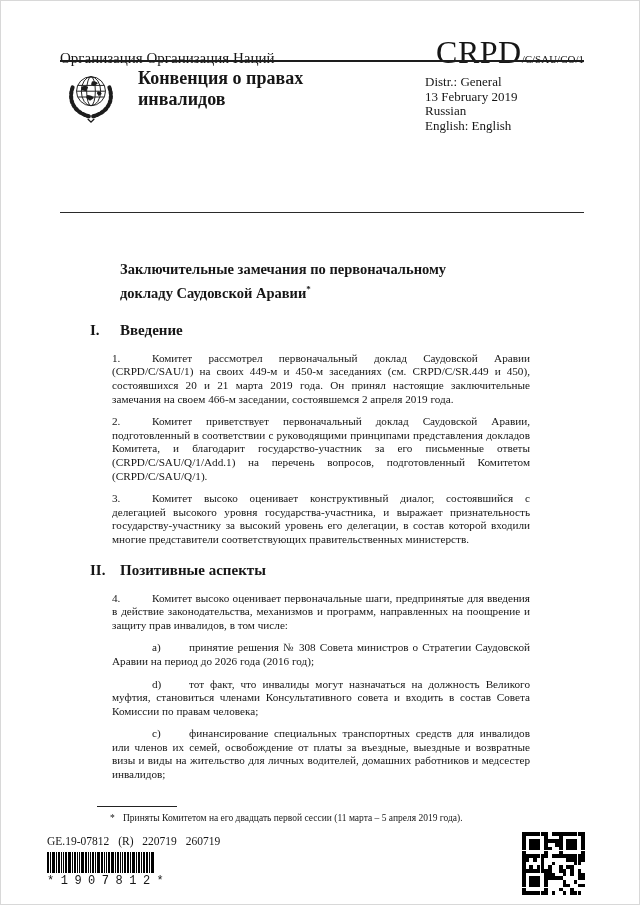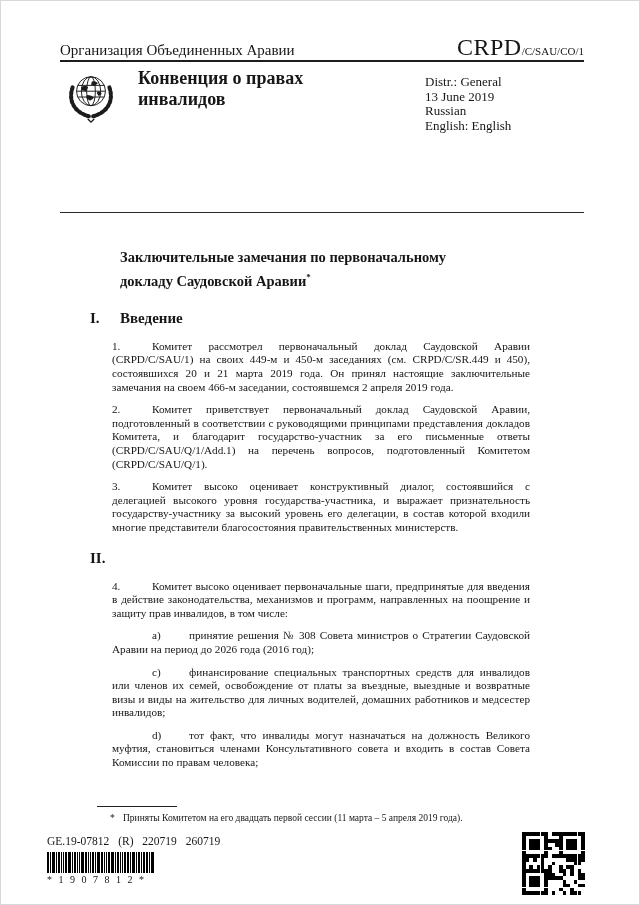--- a/index.html
+++ b/index.html
@@ -5,59 +5,59 @@
   html,body{margin:0;padding:0;background:#fff;}
   .page{
     position:relative;width:640px;height:905px;background:#fff;
     font-family:"Liberation Serif","DejaVu Serif",serif;color:#161616;
     outline:1px solid #d8d8d8;outline-offset:-1px;overflow:hidden;
   }
   
   .hdr-row1{position:absolute;left:60px;top:34px;width:524px;display:flex;justify-content:space-between;align-items:baseline;}
   .org-name{font-size:15px;}
   .doc-symbol{white-space:nowrap;}
-  .doc-symbol .big{font-size:24px;letter-spacing:.5px;}
+  .doc-symbol .big{font-size:32px;letter-spacing:.5px;}
   .doc-symbol .suffix{font-size:11px;}
   .rule-top{position:absolute;left:60px;top:60px;width:524px;height:2px;background:#1d1d1d;}
   .emblem{position:absolute;left:62px;top:68px;width:58px;height:58px;}
   .conv-title{position:absolute;left:138px;top:68px;width:250px;font-weight:bold;font-size:18px;line-height:21px;}
   .distr{position:absolute;left:425px;top:75px;font-size:13px;line-height:14.5px;}
   .rule-mid{position:absolute;left:60px;top:212px;width:524px;height:1px;background:#2a2a2a;}
   .committee{position:absolute;left:61px;top:219px;font-size:12.5px;font-weight:bold;}
   
-  .body-flow{position:absolute;left:112px;top:248px;width:418px;}
+  .body-flow{position:absolute;left:112px;top:260px;width:418px;}
   .doc-title{margin:0 0 18px 8px;width:362px;font-size:14.5px;font-weight:bold;line-height:19.5px;}
   .doc-title sup{font-size:9px;}
   .sec-head{display:flex;margin:14px 0 13px -22px;font-size:15px;font-weight:bold;line-height:18px;}
   .sec-head .sec-num{flex:0 0 30px;}
   .para{font-size:11.2px;line-height:13.6px;text-align:justify;margin:0 0 9px 0;}
   .para .pnum{display:inline-block;width:40px;}
   .subpara{font-size:11.2px;line-height:13.6px;text-align:justify;margin:0 0 9px 0;text-indent:40px;}
   .subpara .pnum{display:inline-block;width:37px;text-indent:0;}
   
   .fn-sep{position:absolute;left:97px;top:806px;width:80px;height:1px;background:#222;}
   .footnote{position:absolute;left:110px;top:812px;width:432px;font-size:9.5px;line-height:12px;}
   .footnote .fn-marker{display:inline-block;width:13px;}
   .ge-line{position:absolute;left:47px;top:835px;font-size:11.5px;word-spacing:6px;text-align:center;}
   .barcode{position:absolute;left:47px;top:852px;width:112px;height:21px;display:flex;gap:1px;align-items:stretch;overflow:hidden;}
   .barcode i{display:block;background:#000;flex:0 0 auto;height:100%;}
-  .barcode-digits{position:absolute;left:47px;top:874px;font-family:Liberation Serif, serif;font-size:10px;letter-spacing:6.5px;}
+  .barcode-digits{position:absolute;left:47px;top:874px;font-family:Liberation Mono, monospace;font-size:12px;letter-spacing:6.5px;}
   .recycle-row{position:absolute;left:262px;top:856px;width:252px;display:flex;align-items:center;justify-content:flex-end;gap:3px;}
   .recycle-text{font-size:9.5px;font-weight:bold;white-space:nowrap;}
   .recycle-glyph{font-size:19px;line-height:19px;color:#111;}
   .qr{position:absolute;left:522px;top:832px;width:62px;height:62px;}
   .qr i{position:absolute;width:3.7px;height:3.7px;background:#000;}
 </style>
 </head>
 <body>
 
 <div class="page">
 
   <div class="hdr-row1">
-    <span class="org-name">Организация Объединенных Аравии</span>
+    <span class="org-name">Организация Организация Наций</span>
     <span class="doc-symbol"><span class="big">CRPD</span><span class="suffix">/C/SAU/CO/1</span></span>
   </div>
   <div class="rule-top"></div>
 
   <div class="emblem">
     <svg viewBox="0 0 60 60" width="58" height="58" aria-hidden="true">
       <defs>
           <clipPath id="gclip">
             <circle cx="30" cy="24" r="15"></circle>
           </clipPath>
@@ -83,54 +83,55 @@
         <path d="M49 20 C54 34 47 46 32 50" stroke-width="4.2" stroke-dasharray="2.4 2.2"></path>
         <path d="M27 53 l3 3 3-3" stroke-width="1.4"></path>
       </g>
     </svg>
   </div>
 
   <div class="conv-title">Конвенция о правах инвалидов</div>
 
   <div class="distr">
     <div>Distr.: General</div>
-    <div>13 June 2019</div>
+    <div>13 February 2019</div>
     <div>Russian</div>
     <div>English: English</div>
   </div>
 
   <div class="rule-mid"></div>
 
   <div class="body-flow">
 
     <h1 class="doc-title"><span>Заключительные замечания по первоначальному докладу Саудовской Аравии</span><sup>*</sup></h1>
 
     <div class="sec-head">
       <span class="sec-num">I.</span>
       <span>Введение</span>
     </div>
 
     <p class="para"><span class="pnum">1.</span><span>Комитет рассмотрел первоначальный доклад Саудовской Аравии (CRPD/C/SAU/1) на своих 449-м и 450-м заседаниях (см. CRPD/C/SR.449 и 450), состоявшихся 20 и 21 марта 2019 года. Он принял настоящие заключительные замечания на своем 466-м заседании, состоявшемся 2 апреля 2019 года.</span></p>
 
     <p class="para"><span class="pnum">2.</span><span>Комитет приветствует первоначальный доклад Саудовской Аравии, подготовленный в соответствии с руководящими принципами представления докладов Комитета, и благодарит государство-участник за его письменные ответы (CRPD/C/SAU/Q/1/Add.1) на перечень вопросов, подготовленный Комитетом (CRPD/C/SAU/Q/1).</span></p>
 
-    <p class="para"><span class="pnum">3.</span><span>Комитет высоко оценивает конструктивный диалог, состоявшийся с делегацией высокого уровня государства-участника, и выражает признательность государству-участнику за высокий уровень его делегации, в состав которой входили многие представители благосостояния правительственных министерств.</span></p>
+    <p class="para"><span class="pnum">3.</span><span>Комитет высоко оценивает конструктивный диалог, состоявшийся с делегацией высокого уровня государства-участника, и выражает признательность государству-участнику за высокий уровень его делегации, в состав которой входили многие представители соответствующих правительственных министерств.</span></p>
 
     <div class="sec-head">
       <span class="sec-num">II.</span>
+      <span>Позитивные аспекты</span>
     </div>
 
     <p class="para"><span class="pnum">4.</span><span>Комитет высоко оценивает первоначальные шаги, предпринятые для введения в действие законодательства, механизмов и программ, направленных на поощрение и защиту прав инвалидов, в том числе:</span></p>
 
     <p class="subpara"><span class="pnum">a)</span><span>принятие решения № 308 Совета министров о Стратегии Саудовской Аравии на период до 2026 года (2016 год);</span></p>
 
 
+    <p class="subpara"><span class="pnum">d)</span><span>тот факт, что инвалиды могут назначаться на должность Великого муфтия, становиться членами Консультативного совета и входить в состав Совета Комиссии по правам человека;</span></p>
+
     <p class="subpara"><span class="pnum">c)</span><span>финансирование специальных транспортных средств для инвалидов или членов их семей, освобождение от платы за въездные, выездные и возвратные визы и виды на жительство для личных водителей, домашних работников и медсестер инвалидов;</span></p>
-
-    <p class="subpara"><span class="pnum">d)</span><span>тот факт, что инвалиды могут назначаться на должность Великого муфтия, становиться членами Консультативного совета и входить в состав Совета Комиссии по правам человека;</span></p>
 
   </div>
 
   <div class="fn-sep"></div>
   <div class="footnote"><span class="fn-marker">*</span><span>Приняты Комитетом на его двадцать первой сессии (11 марта – 5 апреля 2019 года).</span></div>
 
   <div class="ge-line">GE.19-07812 (R) 220719 260719</div>
 
   <div class="barcode">
       <i style="width:2px"></i>

